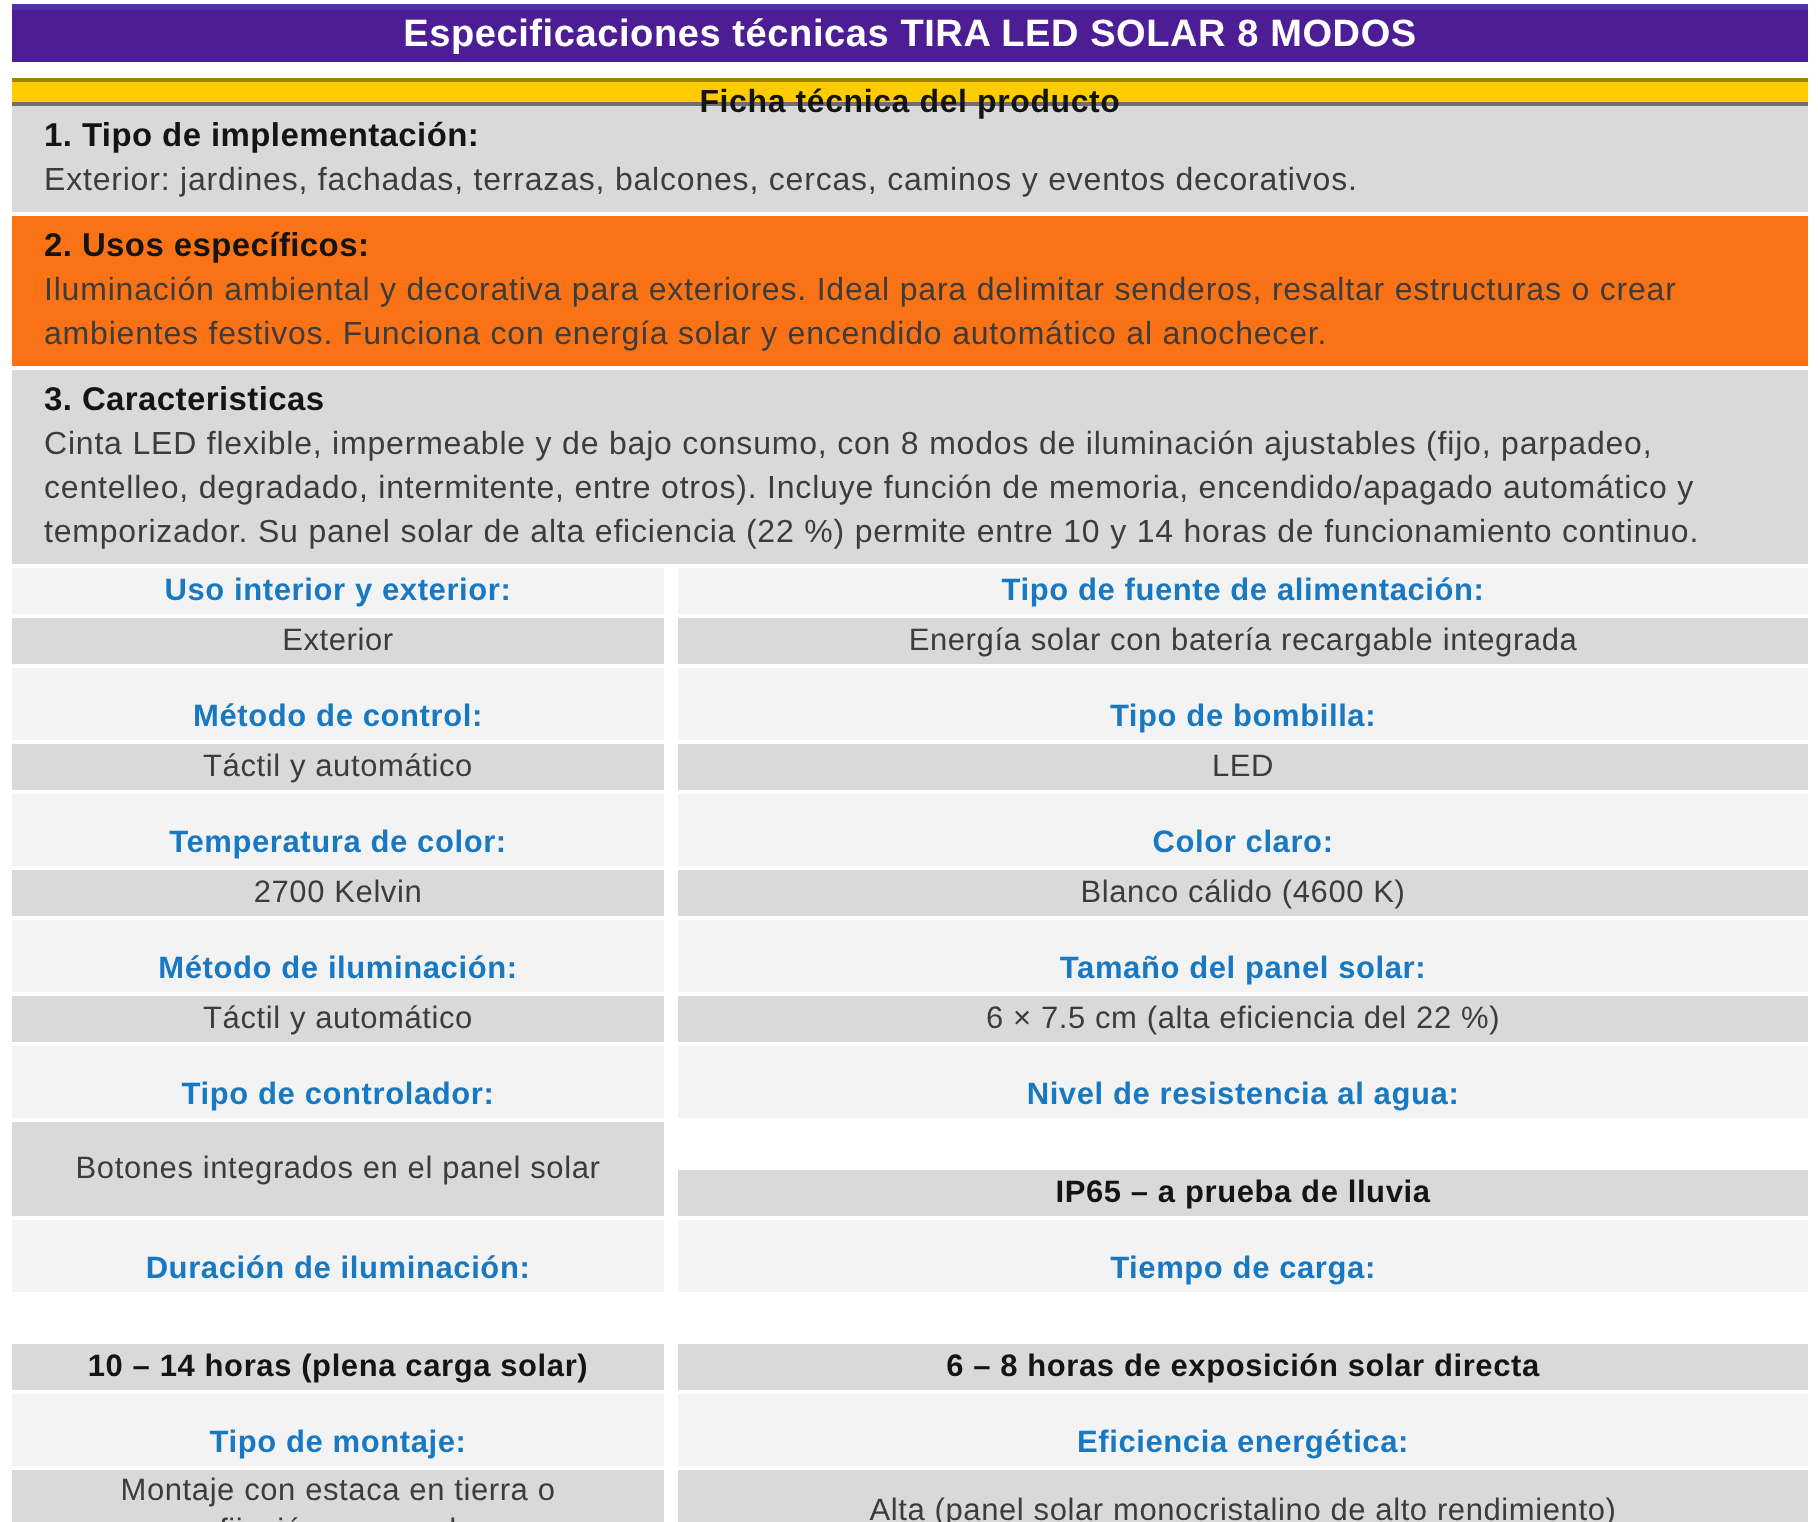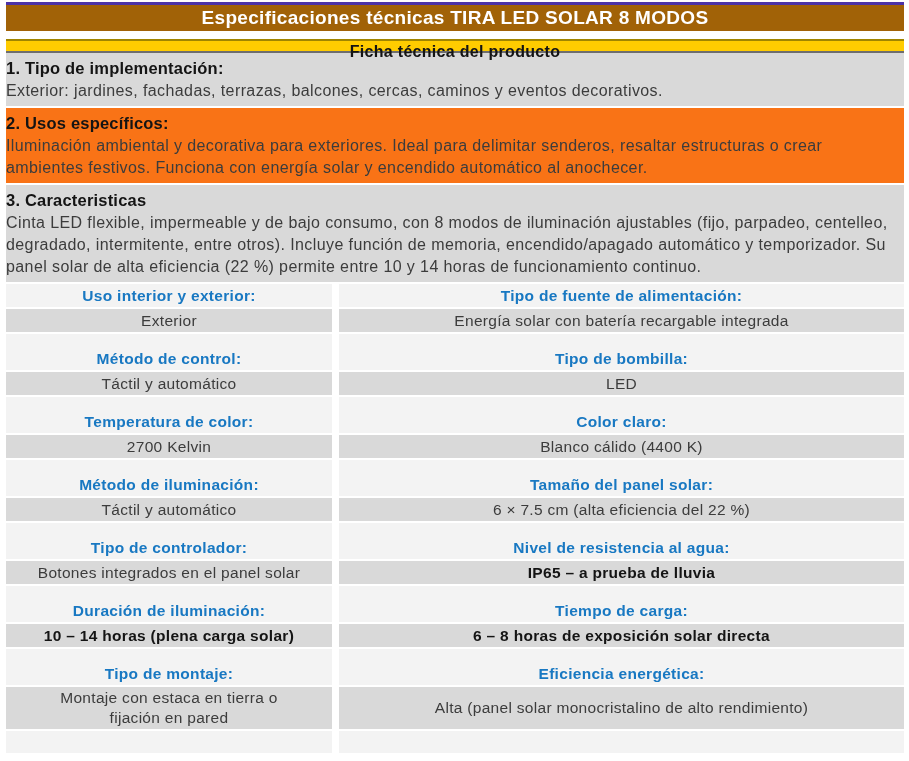--- a/index.html
+++ b/index.html
@@ -6,21 +6,21 @@
   html, body { margin: 0; padding: 0; }
   body {
     width: 909px; height: 761px; overflow: hidden;
     background: #ffffff;
     font-family: "Liberation Sans", sans-serif;
     color: #3c3c3c;
   }
   .page { padding: 2px 5px 0 6px; }
 
   .title-bar {
-    background: #a16207;
+    background: #4c1d95;
     border-top: 3px solid #4c33a8;
     color: #ffffff;
     font-weight: bold;
     font-size: 19px;
     letter-spacing: 0.3px;
     text-align: center;
     height: 29px;
     line-height: 26px;
     margin-bottom: 8px;
   }
@@ -31,21 +31,21 @@
     color: #141414;
     font-weight: bold;
     font-size: 16px;
     letter-spacing: 0.3px;
     text-align: center;
     height: 14px;
     line-height: 21px;
   }
 
   .sec {
-    padding: 3px 6px 4px 0;
+    padding: 3px 6px 4px 16px;
     font-size: 16px;
     line-height: 22px;
     letter-spacing: 0.4px;
     border-bottom: 2px solid #ffffff;
   }
   .sec.gray  { background: #D9D9D9; }
   .sec.light { background: #f97316; }
   .sec .heading {
     font-weight: bold;
     color: #141414;
@@ -77,21 +77,21 @@
     padding-top: 13px;
   }
   .block.first .hdr { height: 23px; padding-top: 0; }
   .cell.val {
     background: #D9D9D9;
     color: #3c3c3c;
     min-height: 23px;
     padding: 1px 27px;
     line-height: 20px;
   }
-  .cell.val.bold { font-weight: bold; color: #141414; }
+  .cell.val.bold { font-weight: bold; color: #141414; margin-top: 24px; }
 
   .bottom-band {
     display: grid;
     grid-template-columns: 326px 1fr;
     gap: 0 7px;
     height: 22px;
   }
   .bottom-band .bcell { background: #F3F3F3; }
 </style>
 </head>
@@ -131,21 +131,21 @@
       <div class="cell hdr">Método de control:</div>
       <div class="cell hdr">Tipo de bombilla:</div>
       <div class="cell val">Táctil y automático</div>
       <div class="cell val">LED</div>
     </div>
 
     <div class="block">
       <div class="cell hdr">Temperatura de color:</div>
       <div class="cell hdr">Color claro:</div>
       <div class="cell val">2700 Kelvin</div>
-      <div class="cell val">Blanco cálido (4400 K)</div>
+      <div class="cell val">Blanco cálido (4600 K)</div>
     </div>
 
     <div class="block">
       <div class="cell hdr">Método de iluminación:</div>
       <div class="cell hdr">Tamaño del panel solar:</div>
       <div class="cell val">Táctil y automático</div>
       <div class="cell val">6 × 7.5 cm (alta eficiencia del 22 %)</div>
     </div>
 
     <div class="block">

